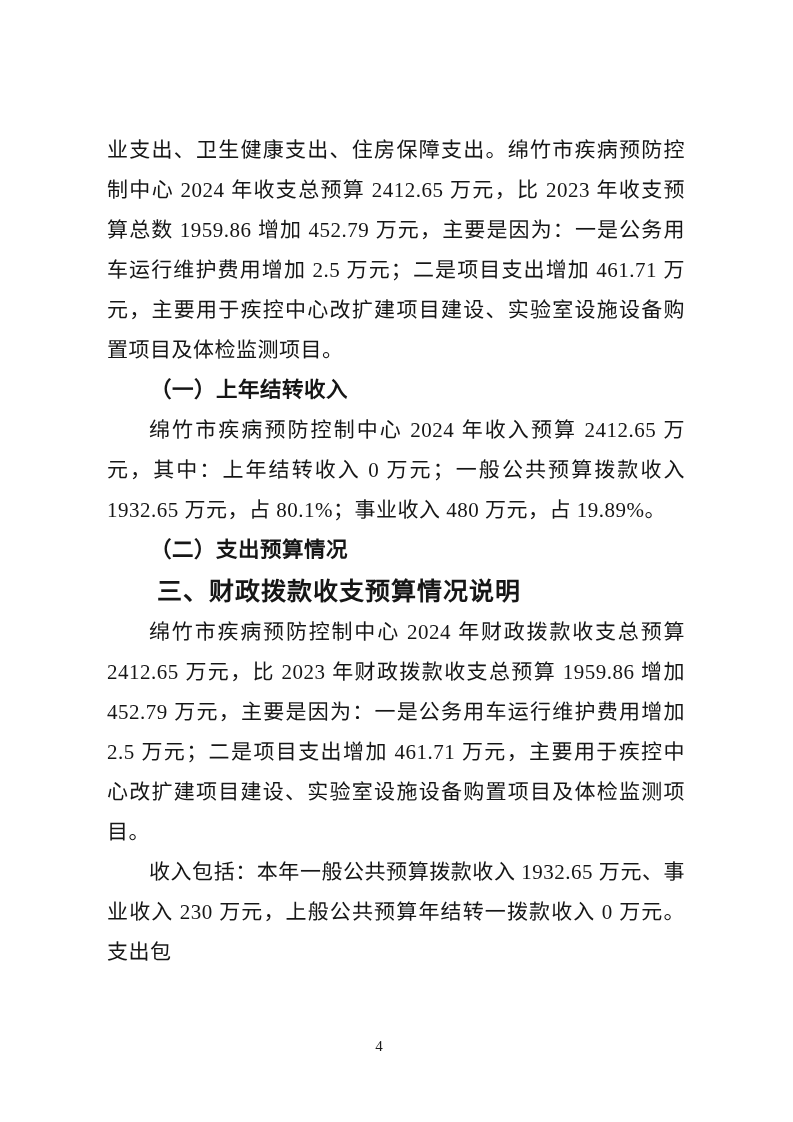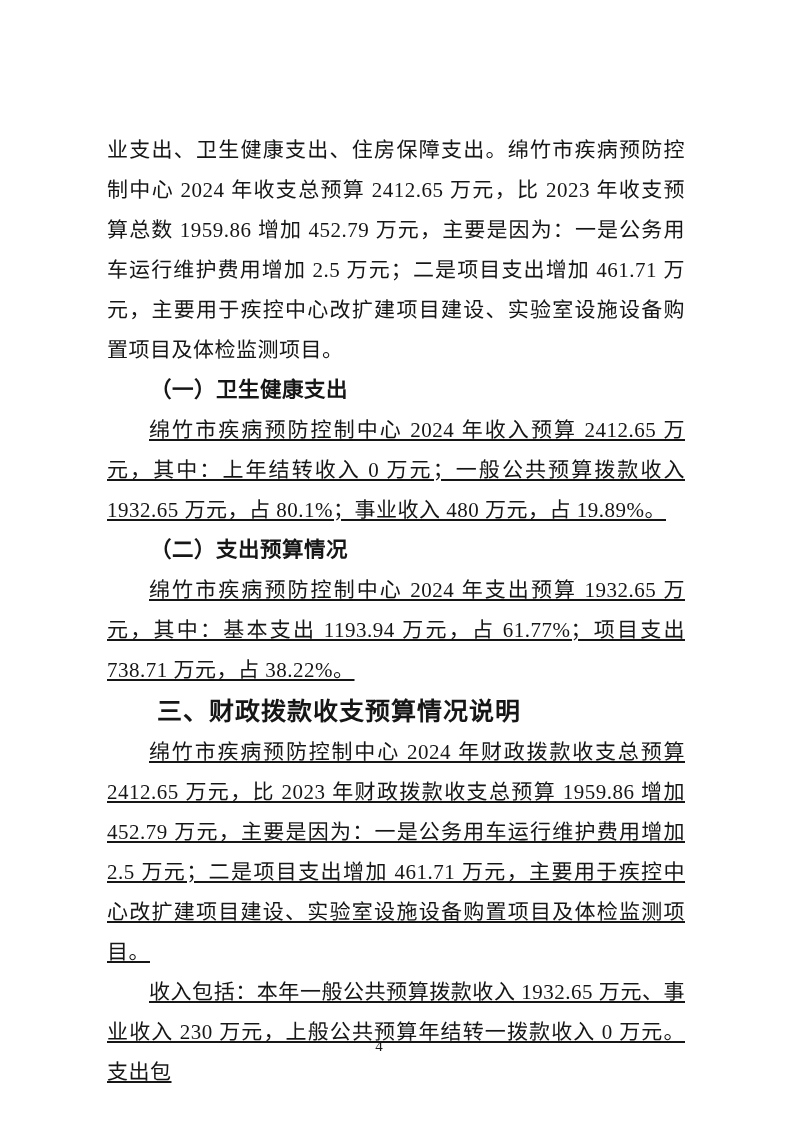--- a/index.html
+++ b/index.html
@@ -26,21 +26,20 @@
     text-align: justify;
     text-justify: inter-character;
     letter-spacing: 0.5px;
   }
   .content p {
     margin: 0;
     padding: 0;
   }
   .para-indent {
     text-indent: 2em;
-    text-decoration: underline;
   }
   .heading-kai {
     margin: 0;
     font-size: 21.5px;
     line-height: 40px;
     font-weight: bold;
     text-indent: 2em;
     text-align: left;
     font-family: "Liberation Serif", "DejaVu Serif", serif;
   }
@@ -64,22 +63,21 @@
     line-height: 20px;
     color: #1a1a1a;
   }
 </style>
 </head>
 <body>
 
 <div class="page">
   <div class="content">
     <p>业支出、卫生健康支出、住房保障支出。绵竹市疾病预防控制中心 2024 年收支总预算 2412.65 万元，比 2023 年收支预算总数 1959.86 增加 452.79 万元，主要是因为：一是公务用车运行维护费用增加 2.5 万元；二是项目支出增加 461.71 万元，主要用于疾控中心改扩建项目建设、实验室设施设备购置项目及体检监测项目。</p>
-    <p class="heading-kai">（一）卫生健康支出</p>
+    <p class="heading-kai">（一）上年结转收入</p>
     <p class="para-indent">绵竹市疾病预防控制中心 2024 年收入预算 2412.65 万元，其中：上年结转收入 0 万元；一般公共预算拨款收入 1932.65 万元，占 80.1%；事业收入 480 万元，占 19.89%。</p>
     <p class="heading-kai">（二）支出预算情况</p>
-    <p class="para-indent">绵竹市疾病预防控制中心 2024 年支出预算 1932.65 万元，其中：基本支出 1193.94 万元，占 61.77%；项目支出 738.71 万元，占 38.22%。</p>
     <p class="heading-hei">三、财政拨款收支预算情况说明</p>
     <p class="para-indent">绵竹市疾病预防控制中心 2024 年财政拨款收支总预算 2412.65 万元，比 2023 年财政拨款收支总预算 1959.86 增加 452.79 万元，主要是因为：一是公务用车运行维护费用增加 2.5 万元；二是项目支出增加 461.71 万元，主要用于疾控中心改扩建项目建设、实验室设施设备购置项目及体检监测项目。</p>
     <p class="para-indent">收入包括：本年一般公共预算拨款收入 1932.65 万元、事业收入 230 万元，上般公共预算年结转一拨款收入 0 万元。支出包</p>
   </div>
   <div class="page-number">4</div>
 </div>
 
 </body></html>

